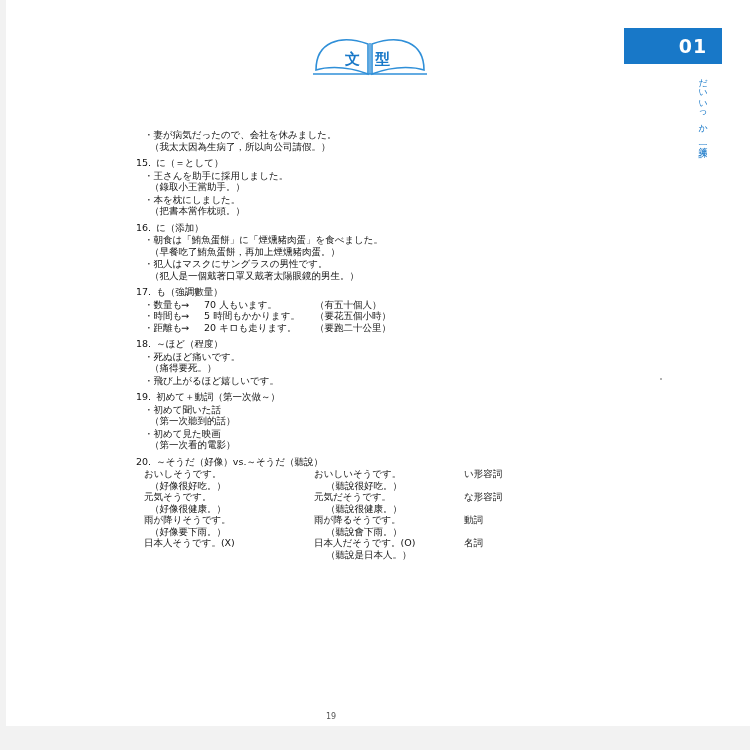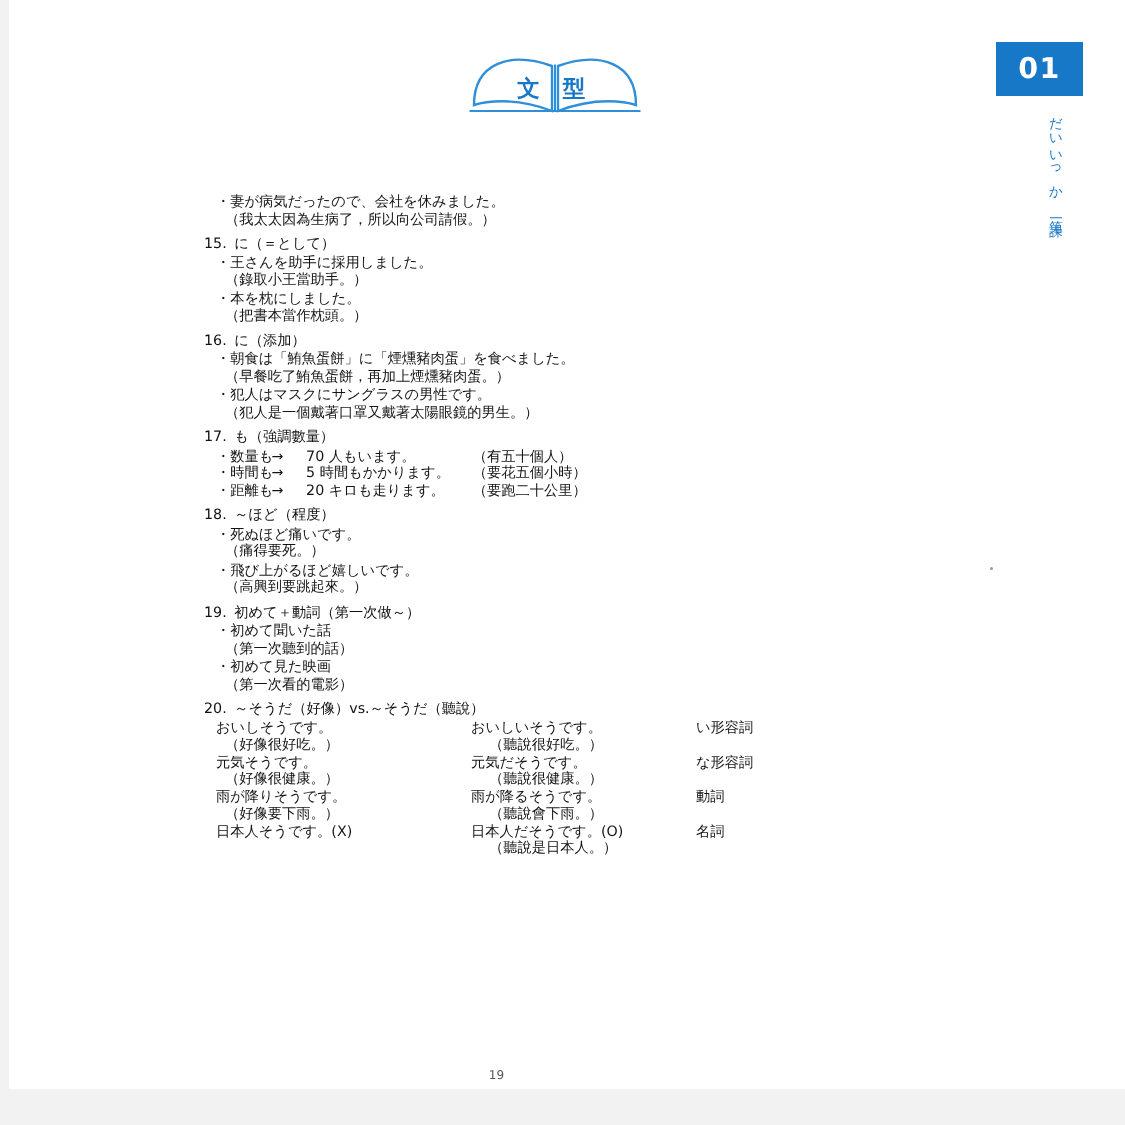--- a/index.html
+++ b/index.html
@@ -47,20 +47,21 @@
     width: 58px;
     height: 36px;
     background: #1878c8;
     color: #ffffff;
     font-size: 19px;
     font-weight: bold;
     display: flex;
     align-items: center;
     justify-content: center;
     letter-spacing: 1px;
+    padding-left: 40px;
   }
   .chapter-vertical {
     position: absolute;
     right: 42px;
     top: 72px;
     width: 16px;
     color: #1878c8;
     font-size: 9px;
     line-height: 1.15;
     writing-mode: vertical-rl;
@@ -249,21 +250,20 @@
     </div>
 
     <div class="blk">
       <div class="sec-head">
         <span class="num">18.</span>
         <span>～ほど（程度）</span>
       </div>
       <div class="ex">・死ぬほど痛いです。</div>
       <div class="tr">（痛得要死。）</div>
       <div class="ex">・飛び上がるほど嬉しいです。</div>
-      <div class="tr">（高興到要跳起來。）</div>
     </div>
 
     <div class="blk">
       <div class="sec-head">
         <span class="num">19.</span>
         <span>初めて＋動詞（第一次做～）</span>
       </div>
       <div class="ex">・初めて聞いた話</div>
       <div class="tr">（第一次聽到的話）</div>
       <div class="ex">・初めて見た映画</div>

